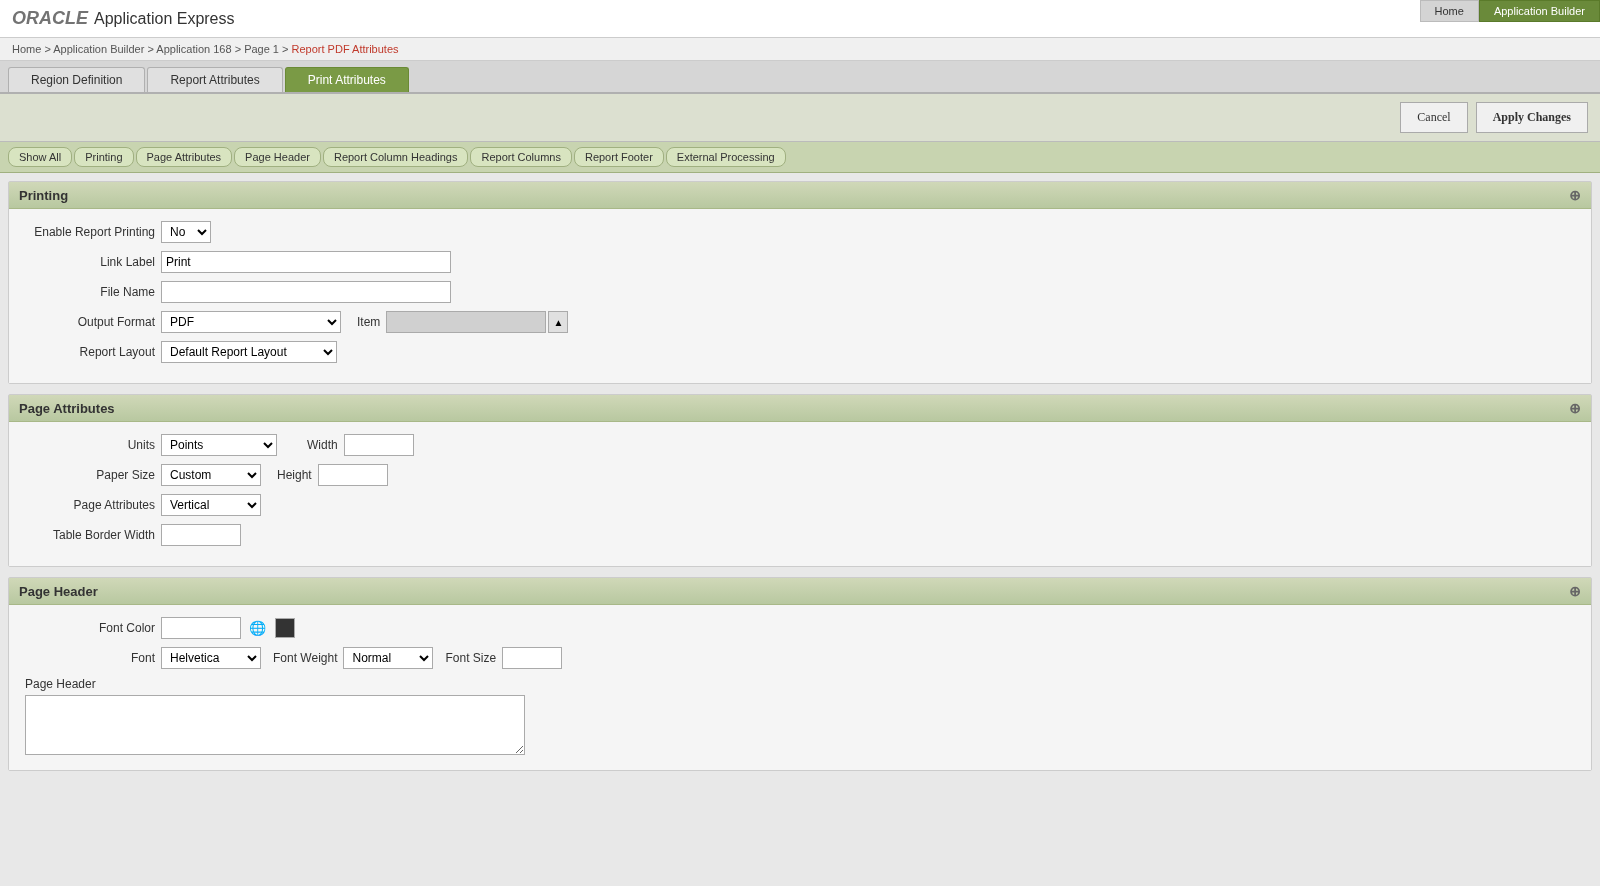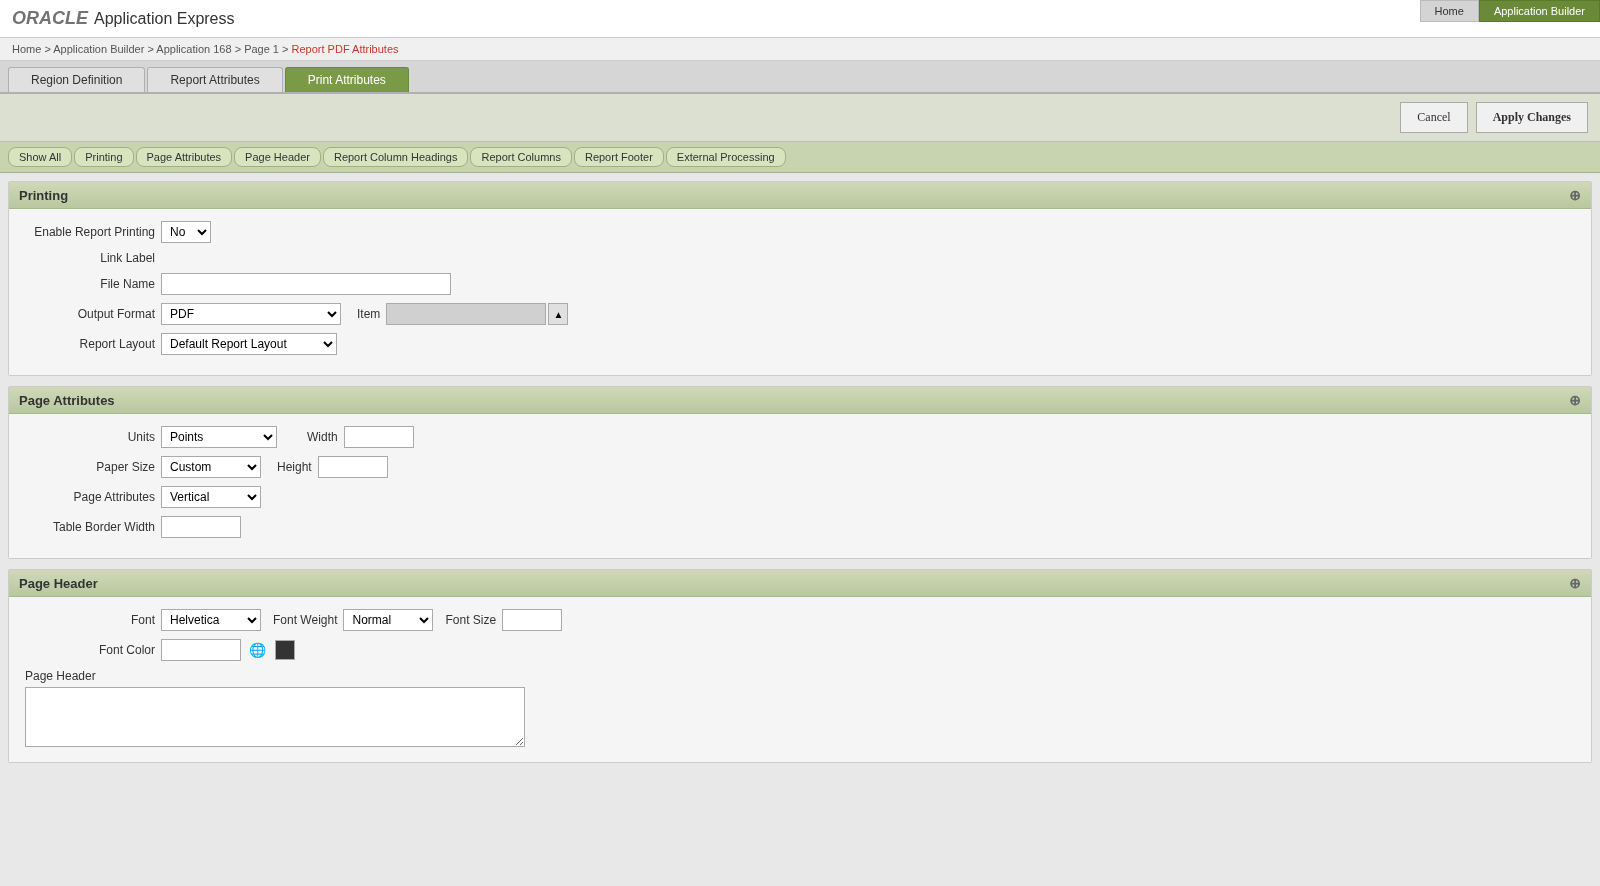--- a/index.html
+++ b/index.html
@@ -294,20 +294,21 @@
         <div class="form-row">
           <span class="form-label">Enable Report Printing</span>
           <select>
             <option>No</option>
             <option>Yes</option>
           </select>
         </div>
 
         <div class="form-row">
           <span class="form-label">Link Label</span>
+          <input type="text" style="width: 290px;" value="Print">
         </div>
 
         <div class="form-row">
           <span class="form-label">File Name</span>
           <input type="text" style="width: 290px;">
         </div>
 
         <div class="form-row">
           <span class="form-label">Output Format</span>
           <select style="width: 180px;">
@@ -381,45 +382,45 @@
     </div>
 
     <div class="section">
       <div class="section-header">
         <span>Page Header</span>
         <span class="section-header-icon">⊕</span>
       </div>
       <div class="section-body">
 
         <div class="form-row">
+          <span class="form-label">Font Color</span>
+          <input type="text" style="width: 80px;">
+          <span class="color-picker-btn">🌐</span>
+          <span class="color-box"></span>
+        </div>
+
+        <div class="form-row">
           <span class="form-label">Font</span>
           <select style="width: 100px;">
             <option>Helvetica</option>
             <option>Arial</option>
             <option>Times New Roman</option>
             <option>Courier</option>
           </select>
           <span style="margin-left: 6px;">Font Weight</span>
           <select style="width: 90px;">
             <option>Normal</option>
             <option>Bold</option>
             <option>Italic</option>
             <option>Bold Italic</option>
           </select>
           <span style="margin-left: 6px;">Font Size</span>
           <input type="text" style="width: 60px;">
         </div>
 
-        <div class="form-row">
-          <span class="form-label">Font Color</span>
-          <input type="text" style="width: 80px;">
-          <span class="color-picker-btn">🌐</span>
-          <span class="color-box"></span>
-        </div>
-
         <div style="margin-top: 8px;">
           <div style="margin-bottom: 4px;">Page Header</div>
           <textarea style="width: 500px; height: 60px;"></textarea>
         </div>
 
       </div>
     </div>
 
   </div>
 </div>

